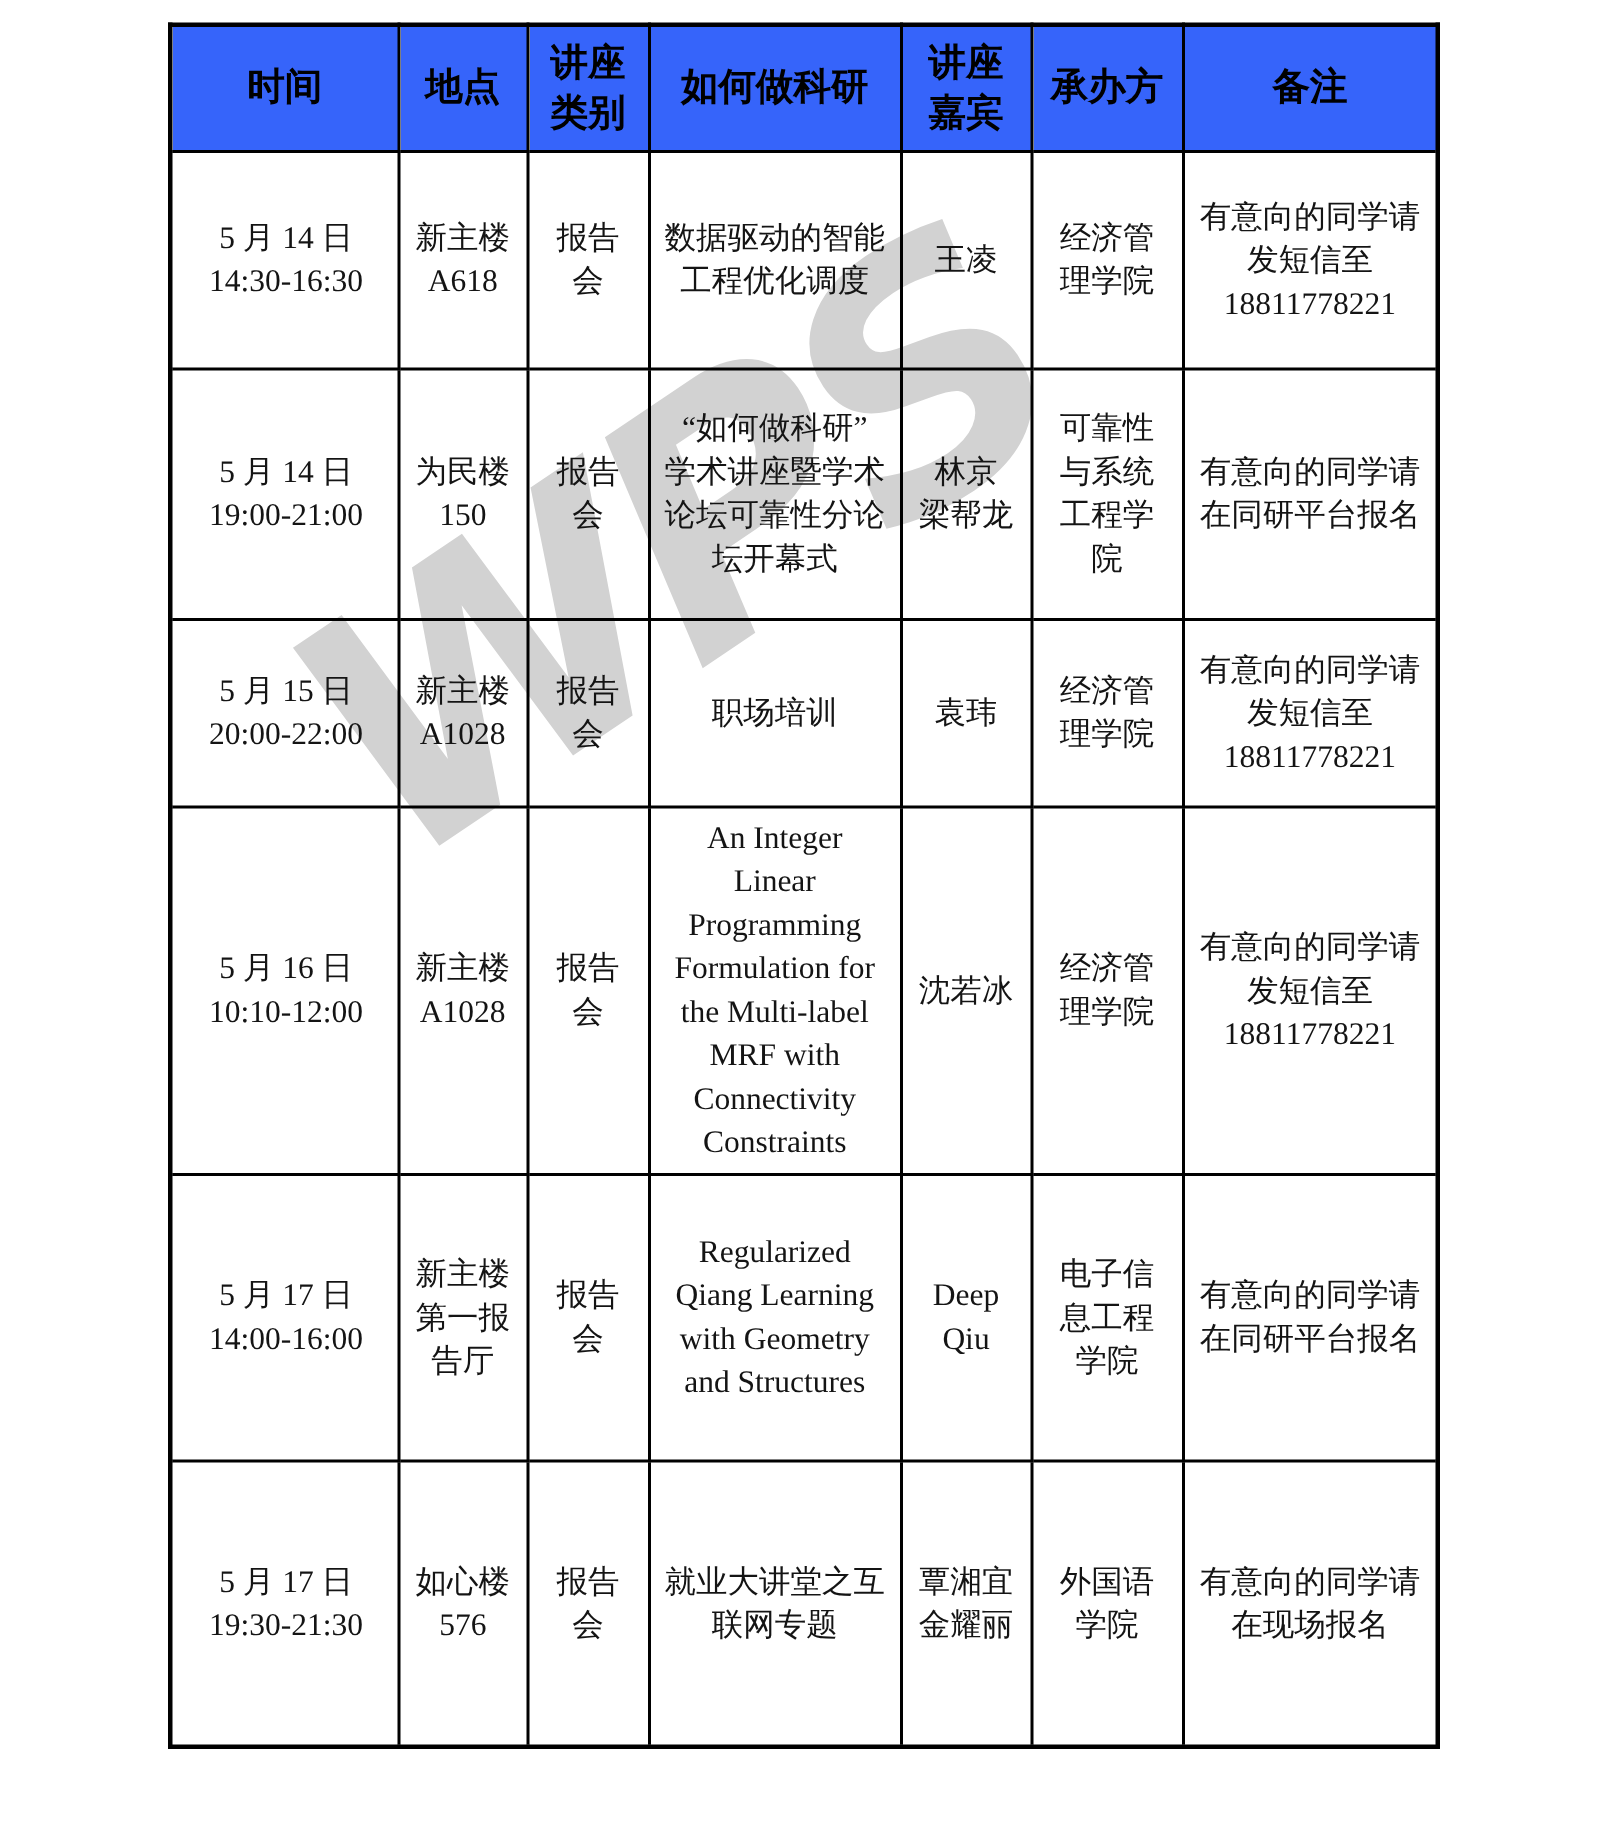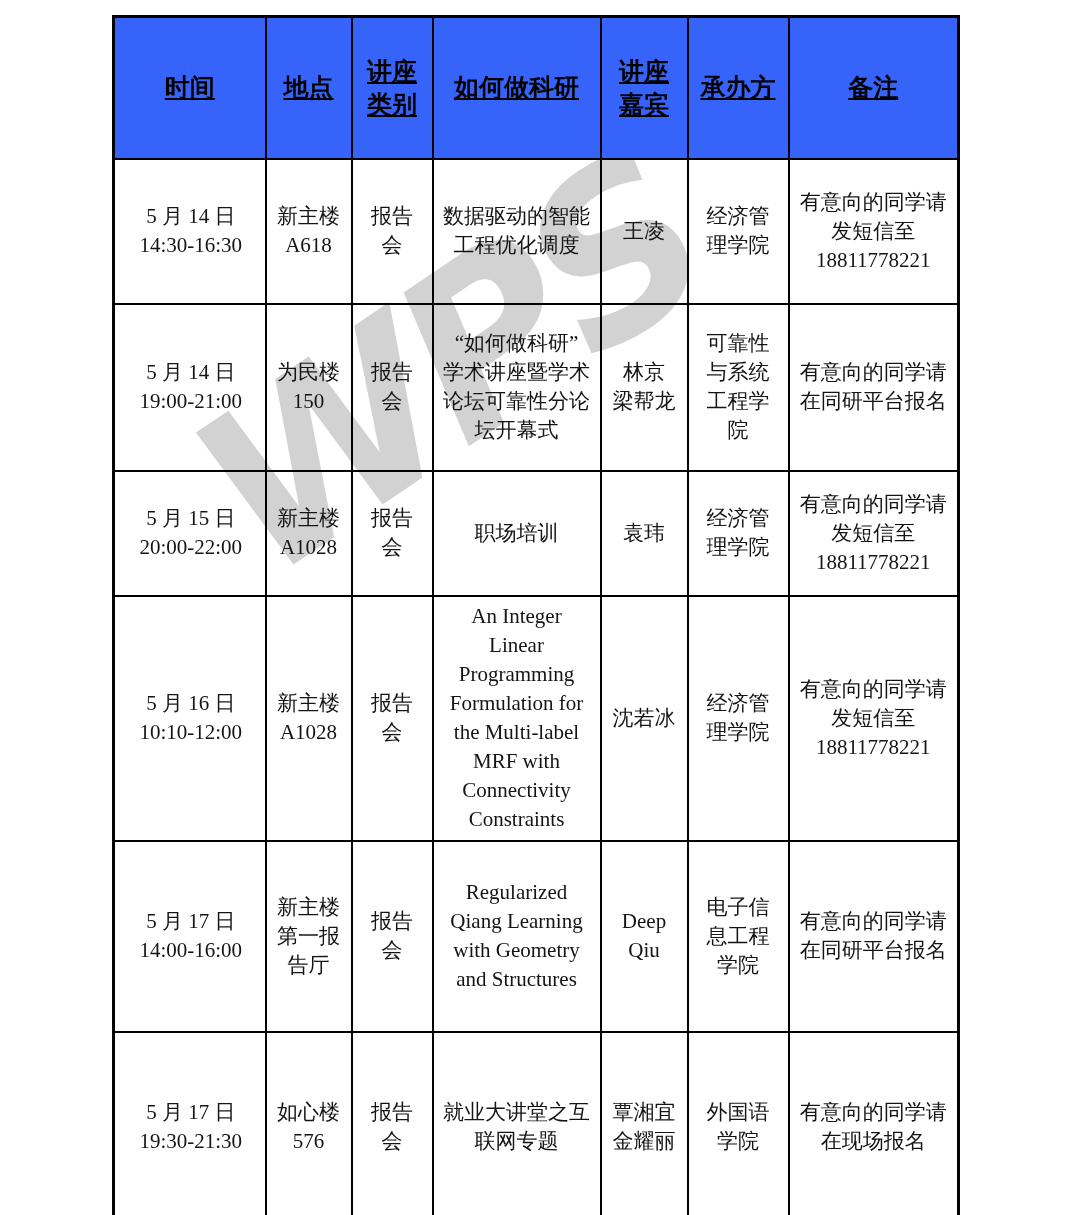--- a/index.html
+++ b/index.html
@@ -59,21 +59,21 @@
   .schedule td{
     color:var(--txt-c);
     font-size:21px;
     line-height:29px;
     background:transparent;
   }
   .schedule td.time-cell{
     text-align:center;
     padding-left:6px;
   }
-  tr.header-row{height:142px;text-decoration:underline;}
+  tr.header-row{height:84px;}
   tr.rh1{height:145px;}
   tr.rh2{height:167px;}
   tr.rh3{height:125px;font-family:Liberation Serif, serif;}
   tr.rh4{height:245px;}
   tr.rh5{height:191px;}
   tr.rh6{height:191px;}
 </style>
 </head>
 <body>
 

